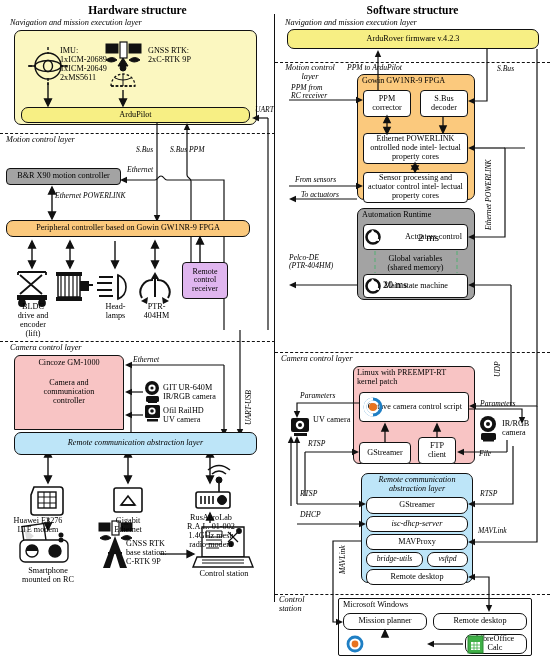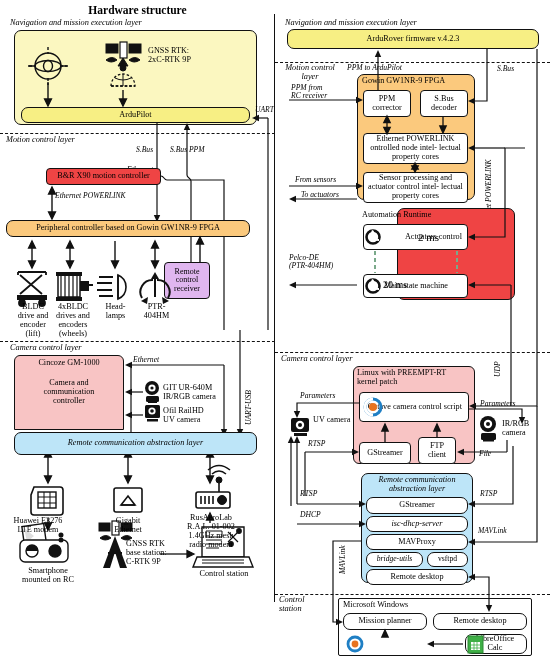--- a/index.html
+++ b/index.html
@@ -13,21 +13,21 @@
   .layer-lbl{position:absolute;font-style:italic;font-size:8.3px;white-space:pre-line;line-height:1.05;}
   .dash{position:absolute;border-top:1.4px dashed #111;}
   .vdiv{position:absolute;width:0;border-left:1.4px solid #111;}
   .box{position:absolute;box-sizing:border-box;border:1.2px solid #111;
        display:flex;align-items:center;justify-content:center;text-align:center;
        font-size:8.2px;line-height:1.08;padding:1px 2px;}
   .rr{border-radius:7px;}
   .rr4{border-radius:4px;}
   .yel{background:#fbf7c0;}
   .yel2{background:#f7ef84;}
-  .grn{background:#ef4444;margin-left:40px;}
+  .grn{background:#a3a3a3;}
   .org{background:#fbc97d;}
   .pnk{background:#f8c4c4;}
   .blu{background:#bde5f8;}
   .pur{background:#e0b6ef;}
   .wht{background:#ffffff;}
   .lbl{position:absolute;font-style:italic;font-size:7.6px;line-height:1.06;white-space:pre-line;}
   .lbl.up{writing-mode:vertical-rl;transform:rotate(180deg);}
   .txt{position:absolute;font-size:8.2px;line-height:1.08;text-align:center;white-space:pre-line;}
   .txt.l{text-align:left;}
   svg.ov{position:absolute;left:0;top:0;width:275px;height:660px;overflow:visible;pointer-events:none;}
@@ -68,20 +68,24 @@
     <g stroke="#111" stroke-width="1.4" fill="#111">
       <line x1="48" y1="82" x2="48" y2="100"></line>
       <path d="M48,106 l-3.4,-7 h6.8 z"></path>
     </g>
     <g stroke="#111" stroke-width="1.4" fill="#111">
       <line x1="123" y1="90" x2="123" y2="100"></line>
       <path d="M123,106 l-3.4,-7 h6.8 z"></path>
     </g>
   </svg>
 
+  <div class="txt l" style="left:60px;top:47px;">IMU:
+1xICM-20689
+1xICM-20649
+2xMS5611</div>
   <div class="txt l" style="left:148px;top:47px;">GNSS RTK:
 2xC-RTK 9P</div>
 
   <div class="box rr yel2" style="left:21px;top:107px;width:229px;height:16px;">ArduPilot</div>
 
   <div class="dash" style="left:0;top:133px;width:275px;"></div>
   <div class="layer-lbl" style="left:6px;top:136px;">Motion control layer</div>
 
   <div class="lbl" style="left:255px;top:106px;">UART</div>
   <div class="lbl" style="left:136px;top:146px;">S.Bus</div>
@@ -116,21 +120,21 @@
       <line x1="52" y1="192" x2="52" y2="213"></line>
       <path d="M52,187 l-3.4,7 h6.8 z"></path>
       <path d="M52,219 l-3.4,-7 h6.8 z"></path>
     </g>
   </svg>
 
   <div class="box rr4 grn" style="left:6px;top:168px;width:115px;height:17px;">B&amp;R X90 motion controller</div>
 
   <div class="box rr org" style="left:6px;top:220px;width:244px;height:17px;">Peripheral controller based on Gowin GW1NR-9 FPGA</div>
 
-  <div class="box rr4 pur" style="left:164px;top:262px;width:46px;height:37px;font-size:8px;">Remote
+  <div class="box rr4 pur" style="left:182px;top:262px;width:46px;height:37px;font-size:8px;">Remote
 control
 receiver</div>
 
   <svg class="ov">
 
     <g stroke="#111" stroke-width="1.4" fill="#111">
       <line x1="32" y1="247" x2="32" y2="262"></line>
       <path d="M32,241 l-3.4,7 h6.8 z"></path>
         <path d="M32,268 l-3.4,-7 h6.8 z"></path>
     </g>
@@ -183,24 +187,20 @@
       <path d="M155,272 l-4,7 h8 z" fill="#111" stroke="none"></path>
       <path d="M141,301 l7,-4 l-1,7 z" fill="#111" stroke="none"></path>
       <path d="M169,301 l-7,-4 l1,7 z" fill="#111" stroke="none"></path>
     </g>
   </svg>
 
   <div class="txt" style="left:5px;top:303px;width:56px;">BLDC
 drive and
 encoder
 (lift)</div>
-  <div class="txt" style="left:44px;top:303px;width:58px;">4xBLDC
-drives and
-encoders
-(wheels)</div>
   <div class="txt" style="left:93px;top:303px;width:45px;">Head-
 lamps</div>
   <div class="txt" style="left:134px;top:303px;width:45px;">PTR-
 404HM</div>
 
   <div class="dash" style="left:0;top:341px;width:275px;"></div>
   <div class="layer-lbl" style="left:10px;top:344px;">Camera control layer</div>
 
   <div class="box pnk" style="left:14px;top:355px;width:110px;height:75px;border-radius:6px 6px 0 0;align-items:flex-start;"></div>
   <div class="txt" style="left:14px;top:359px;width:110px;">Cincoze GM-1000</div>
@@ -354,20 +354,21 @@
 base station:
 C-RTK 9P</div>
   <div class="txt" style="left:189px;top:570px;width:70px;">Control station</div>
 
 </div>
 
 <div class="vdiv" style="left:274px;top:14px;height:588px;"></div>
 
 <div class="pane" id="right">
 
+  <div class="title" style="top:4px;">Software structure</div>
 
   <div class="layer-lbl" style="left:10px;top:19px;">Navigation and mission execution layer</div>
 
   <div class="box rr yel2" style="left:12px;top:29px;width:252px;height:20px;">ArduRover firmware v.4.2.3</div>
 
   <div class="dash" style="left:0;top:62px;width:275px;"></div>
   <div class="layer-lbl" style="left:4px;top:64px;text-align:center;width:62px;">Motion control
 layer</div>
 
   <div class="lbl" style="left:72px;top:64px;">PPM to ArduPilot</div>
@@ -396,20 +397,22 @@
 (PTR-404HM)</div>
   <div class="lbl up" style="left:219px;top:345px;height:32px;">UDP</div>
 
   <div class="box rr grn" style="left:82px;top:208px;width:118px;height:92px;align-items:flex-start;justify-content:flex-start;"></div>
   <div class="txt l" style="left:87px;top:211px;">Automation Runtime</div>
   <div class="box rr4 wht" style="left:88px;top:224px;width:105px;height:26px;justify-content:flex-end;padding-right:5px;">
     <span>Actuators
 control</span>
   </div>
   <div class="txt l" style="left:108px;top:232px;font-size:11px;margin-left:35px;">2 ms</div>
+  <div class="txt" style="left:88px;top:255px;width:105px;">Global variables
+(shared memory)</div>
   <div class="box rr4 wht" style="left:88px;top:274px;width:105px;height:24px;justify-content:flex-end;padding-right:19px;">
     <span>Main state
 machine</span>
   </div>
   <div class="txt l" style="left:108px;top:280px;font-size:10px;">20 ms</div>
 
   <div class="dash" style="left:0;top:352px;width:275px;"></div>
   <div class="layer-lbl" style="left:6px;top:355px;">Camera control layer</div>
 
   <div class="box pnk" style="left:78px;top:366px;width:122px;height:98px;border-radius:6px;align-items:flex-start;justify-content:flex-start;"></div>
@@ -429,21 +432,21 @@
   <div class="txt l" style="left:227px;top:420px;">IR/RGB
 camera</div>
 
   <div class="box blu" style="left:86px;top:473px;width:112px;height:110px;border-radius:7px;align-items:flex-start;justify-content:flex-start;"></div>
   <div class="txt" style="left:86px;top:476px;width:112px;font-style:italic;">Remote communication
 abstraction layer</div>
   <div class="box rr wht" style="left:91px;top:497px;width:102px;height:17px;">GStreamer</div>
   <div class="box rr wht" style="left:91px;top:516px;width:102px;height:16px;font-style:italic;">isc-dhcp-server</div>
   <div class="box rr wht" style="left:91px;top:534px;width:102px;height:16px;">MAVProxy</div>
   <div class="box rr wht" style="left:91px;top:552px;width:57px;height:15px;font-style:italic;font-size:7.6px;">bridge-utils</div>
-  <div class="box rr wht" style="left:152px;top:552px;width:41px;height:15px;font-size:7.6px;">vsftpd</div>
+  <div class="box rr wht" style="left:152px;top:552px;width:41px;height:15px;font-style:italic;font-size:7.6px;">vsftpd</div>
   <div class="box rr wht" style="left:91px;top:569px;width:102px;height:16px;">Remote desktop</div>
 
   <div class="lbl" style="left:25px;top:490px;">RTSP</div>
   <div class="lbl" style="left:205px;top:490px;">RTSP</div>
   <div class="lbl" style="left:25px;top:511px;">DHCP</div>
   <div class="lbl" style="left:203px;top:527px;">MAVLink</div>
   <div class="lbl up" style="left:64px;top:534px;height:40px;">MAVLink</div>
   <div class="lbl" style="left:167px;top:630px;">CSV</div>
 
   <div class="dash" style="left:0;top:594px;width:275px;"></div>

